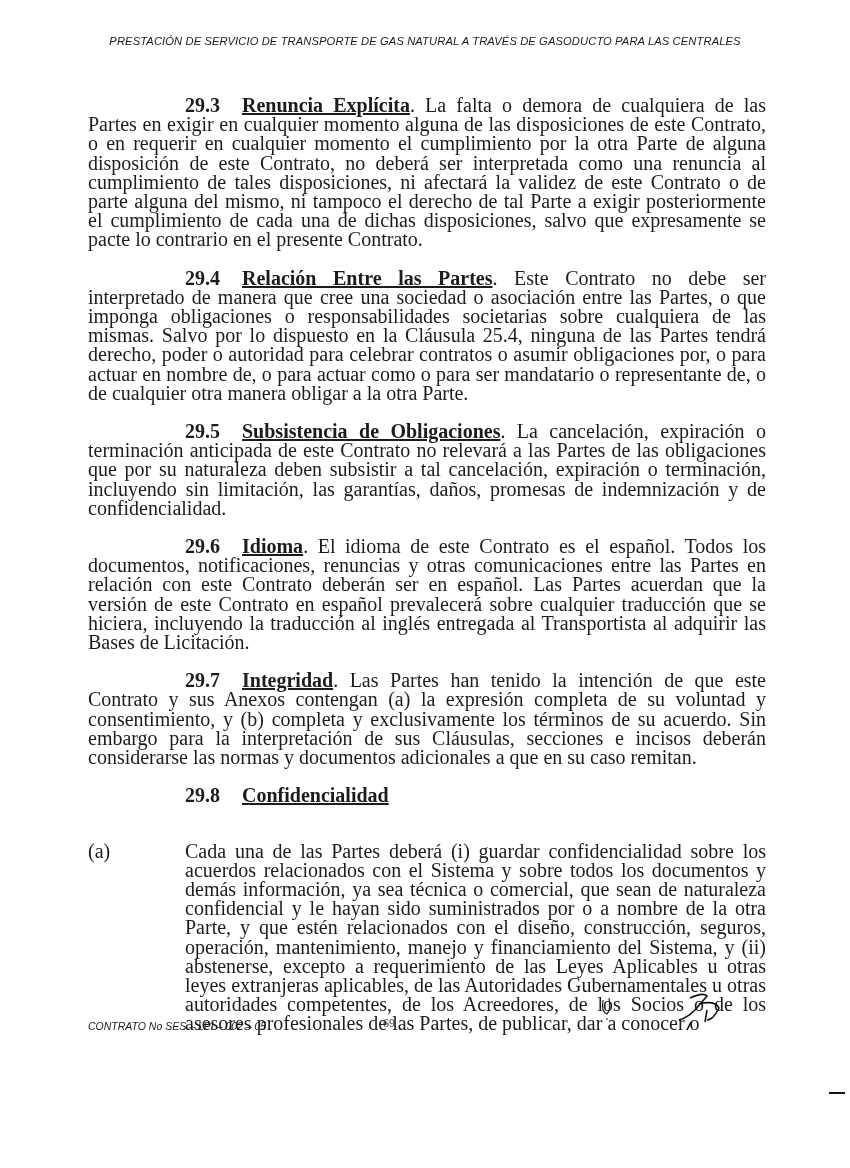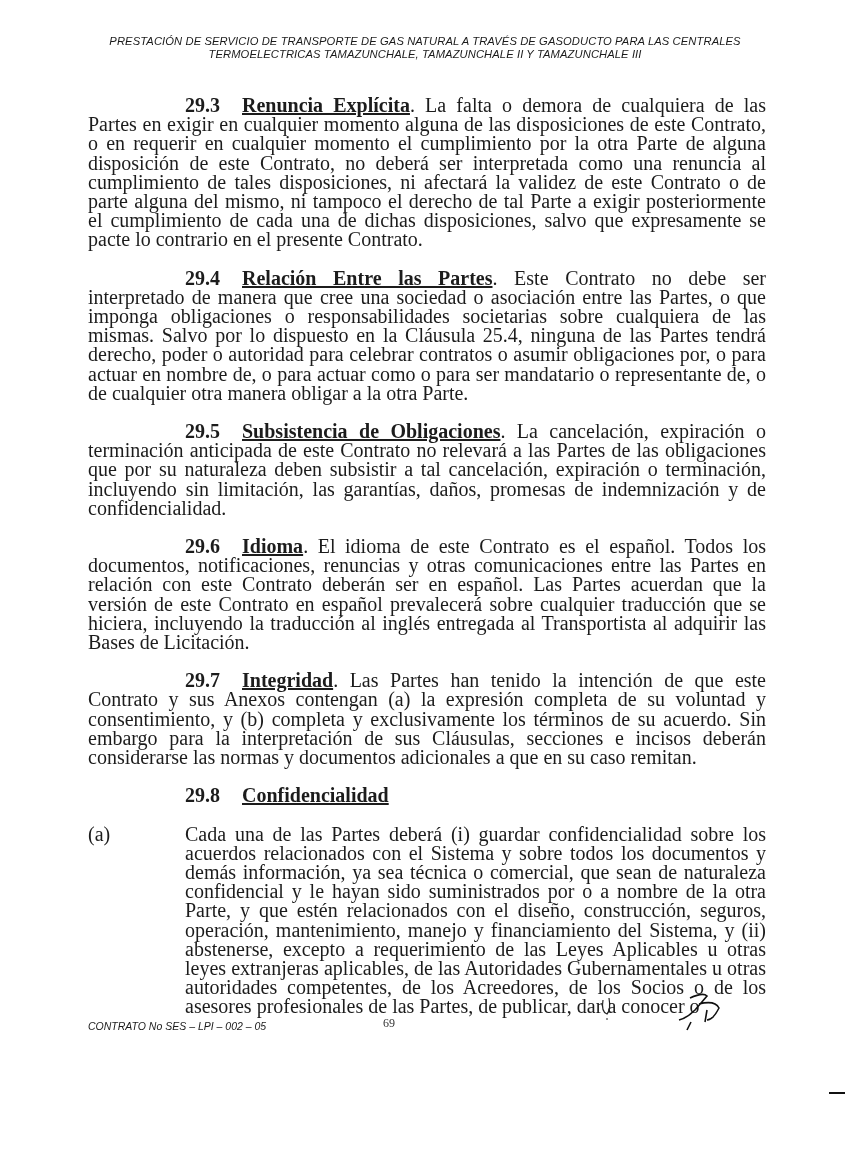--- a/index.html
+++ b/index.html
@@ -11,21 +11,21 @@
     font-style: italic; font-size: 11.2px; line-height: 13px; letter-spacing: 0.1px; color: #1a1a1a;
   }
   .body {
     position: absolute; left: 88px; top: 96px; width: 678px;
     font-family: "Liberation Serif", serif; font-size: 20px; line-height: 19.2px;
     text-align: justify; color: #1c1c1c;
   }
   .para { margin: 0 0 19px 0; text-indent: 97px; }
   .num { font-weight: bold; display: inline-block; text-indent: 0; margin-right: 22px; }
   .title { font-weight: bold; text-decoration: underline; }
-  .heading8 { margin: 0 0 19px 0; padding-left: 97px; }
+  .heading8 { margin: 0 0 36px 0; padding-left: 97px; }
   .item { display: flex; margin: 0; }
   .item-label { width: 97px; flex: 0 0 97px; }
   .item-text { flex: 1; text-align: justify; }
   .footer {
     position: absolute; left: 88px; top: 1020px; font-family: "Liberation Sans", sans-serif;
     font-style: italic; font-size: 10.5px; color: #1a1a1a;
   }
   .pagenum {
     position: absolute; left: 383px; top: 1016px; font-family: "Liberation Serif", serif;
     font-size: 12px; color: #333;
@@ -33,21 +33,20 @@
   .sig { position: absolute; left: 595px; top: 990px; }
   .mark { position: absolute; left: 829px; top: 1092px; width: 16px; height: 2px; background: #111; }
 </style>
 </head>
 <body>
 
 <div class="page">
 
   <div class="header">
     <div>PRESTACIÓN DE SERVICIO DE TRANSPORTE DE GAS NATURAL A TRAVÉS DE GASODUCTO PARA LAS CENTRALES</div>
-    <div>TERMOELECTRICAS TAMAZUNCHALE, TAMAZUNCHALE II Y TAMAZUNCHALE III</div>
   </div>
 
   <div class="body">
 
     <p class="para"><span class="num">29.3</span><span class="title">Renuncia Explícita</span><span>. La falta o demora de cualquiera de las Partes en exigir en cualquier momento alguna de las disposiciones de este Contrato, o en requerir en cualquier momento el cumplimiento por la otra Parte de alguna disposición de este Contrato, no deberá ser interpretada como una renuncia al cumplimiento de tales disposiciones, ni afectará la validez de este Contrato o de parte alguna del mismo, ni tampoco el derecho de tal Parte a exigir posteriormente el cumplimiento de cada una de dichas disposiciones, salvo que expresamente se pacte lo contrario en el presente Contrato.</span></p>
 
     <p class="para"><span class="num">29.4</span><span class="title">Relación Entre las Partes</span><span>. Este Contrato no debe ser interpretado de manera que cree una sociedad o asociación entre las Partes, o que imponga obligaciones o responsabilidades societarias sobre cualquiera de las mismas. Salvo por lo dispuesto en la Cláusula 25.4, ninguna de las Partes tendrá derecho, poder o autoridad para celebrar contratos o asumir obligaciones por, o para actuar en nombre de, o para actuar como o para ser mandatario o representante de, o de cualquier otra manera obligar a la otra Parte.</span></p>
 
     <p class="para"><span class="num">29.5</span><span class="title">Subsistencia de Obligaciones</span><span>. La cancelación, expiración o terminación anticipada de este Contrato no relevará a las Partes de las obligaciones que por su naturaleza deben subsistir a tal cancelación, expiración o terminación, incluyendo sin limitación, las garantías, daños, promesas de indemnización y de confidencialidad.</span></p>
 

